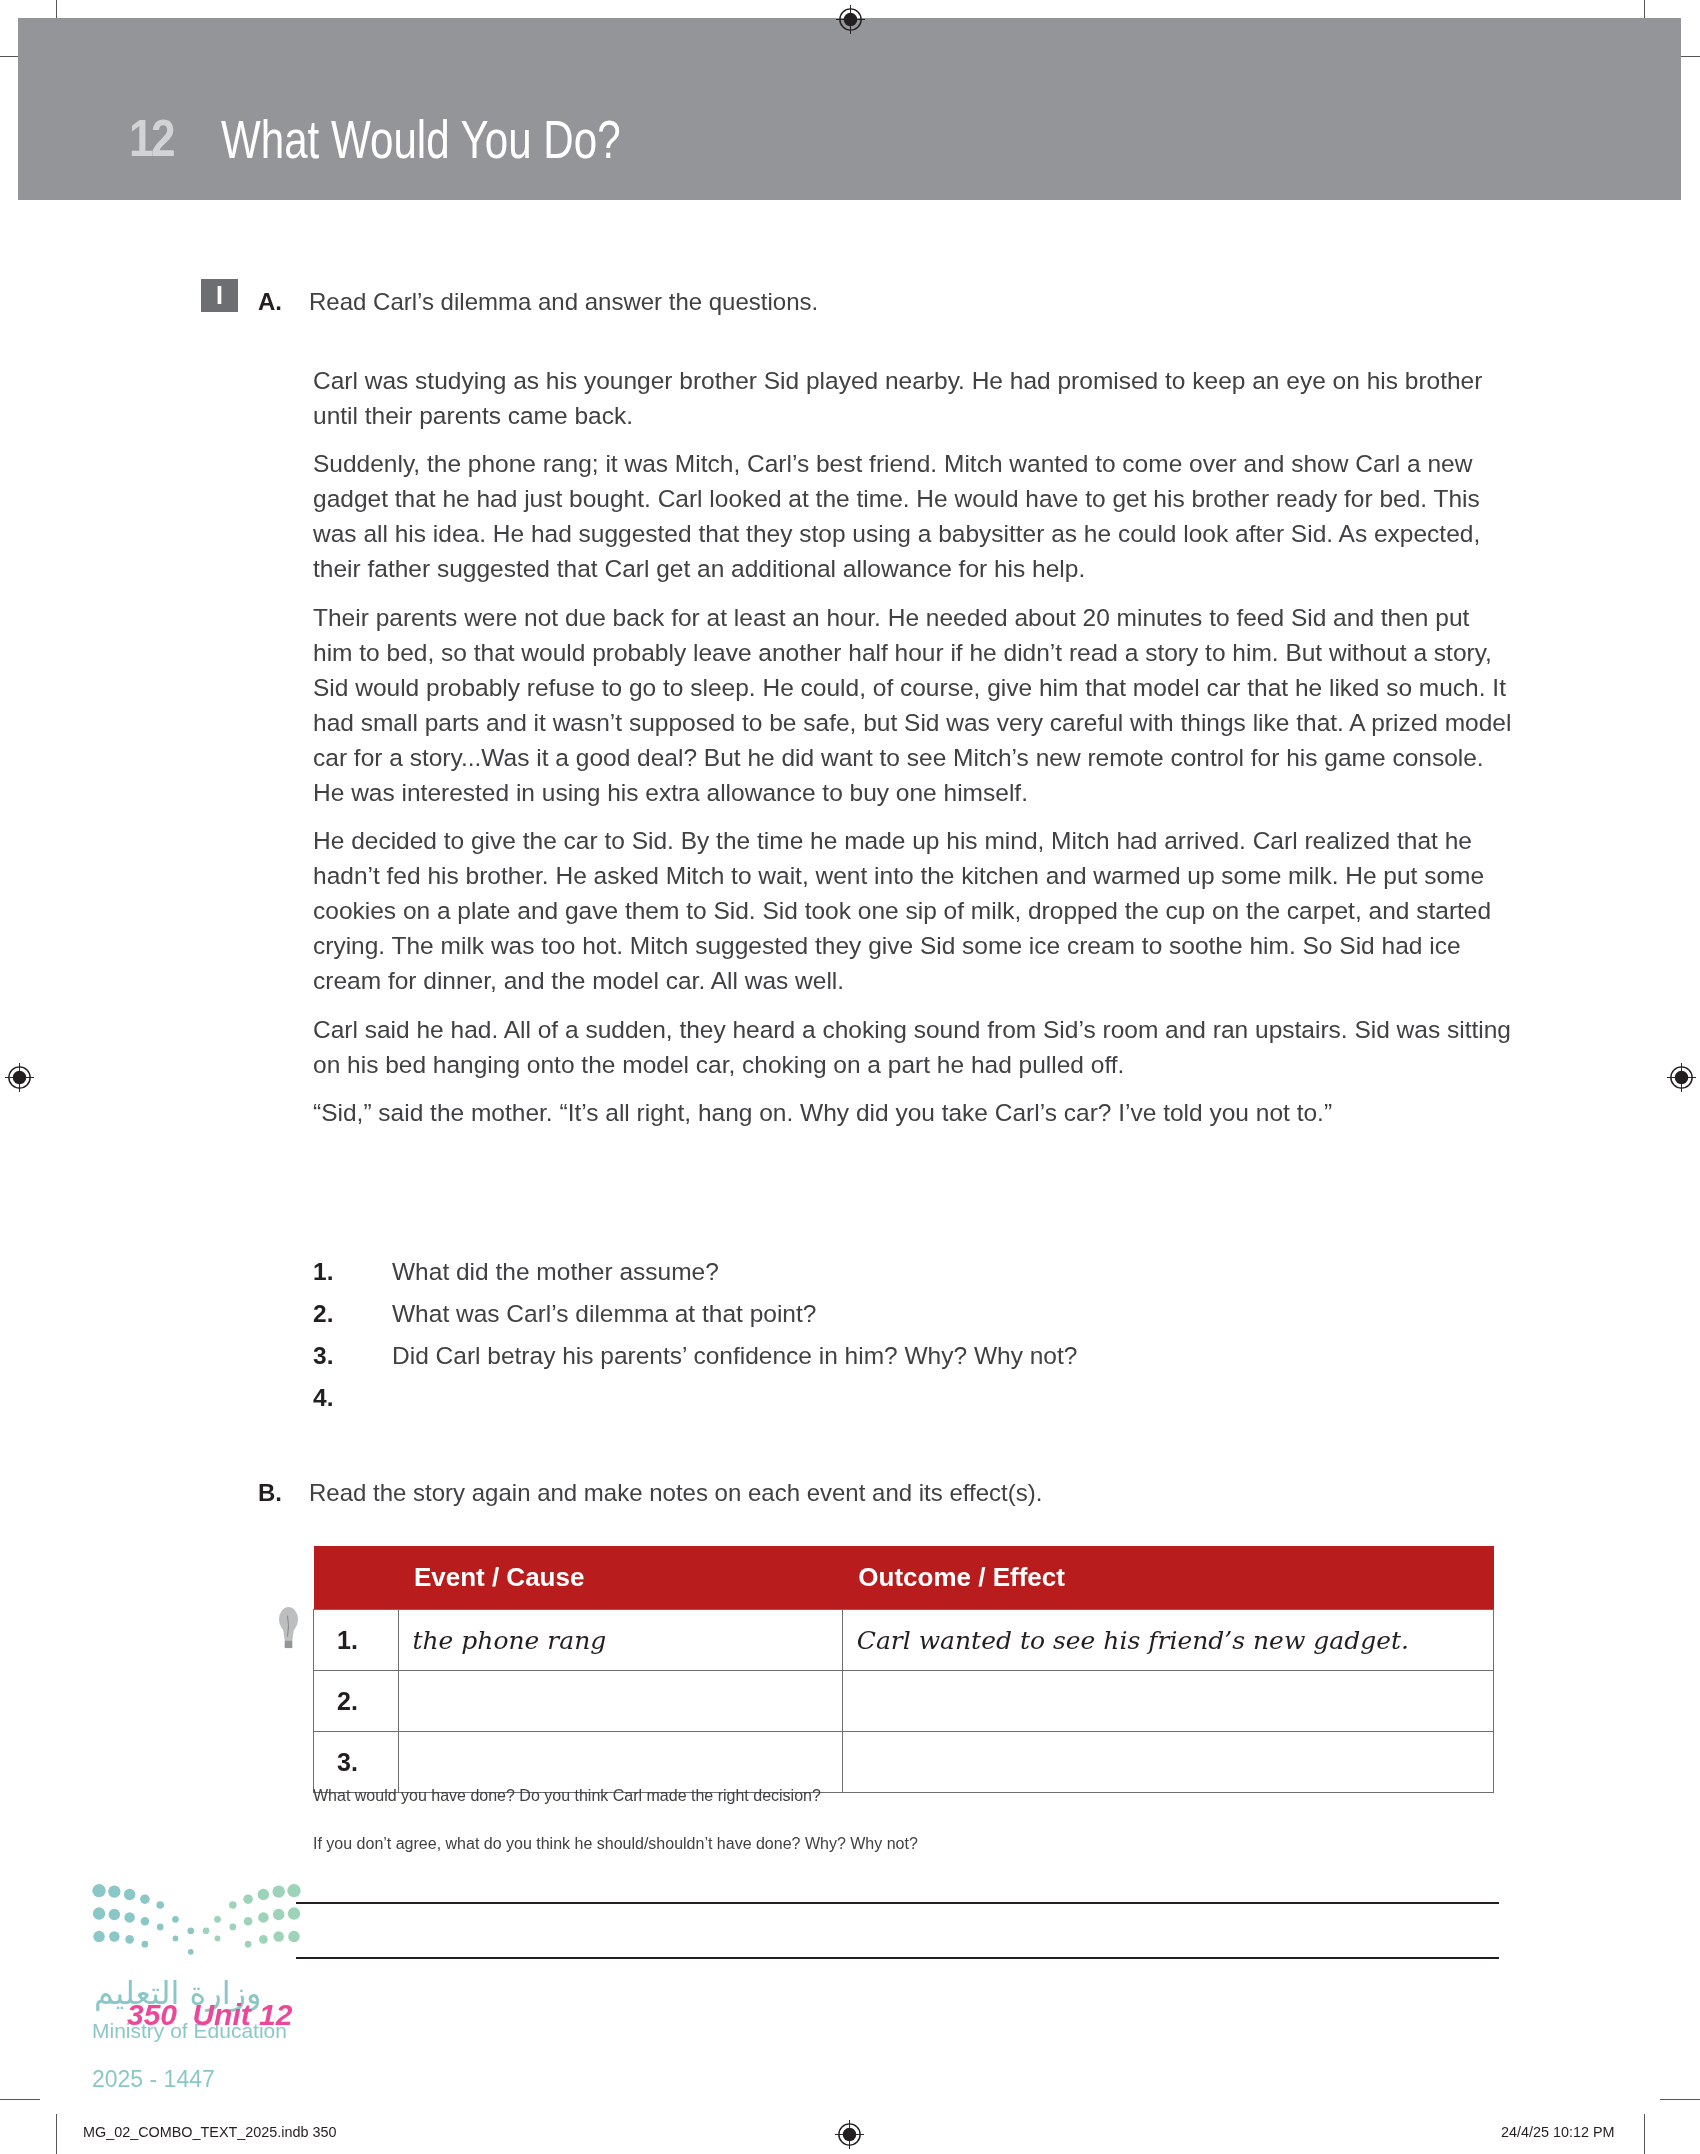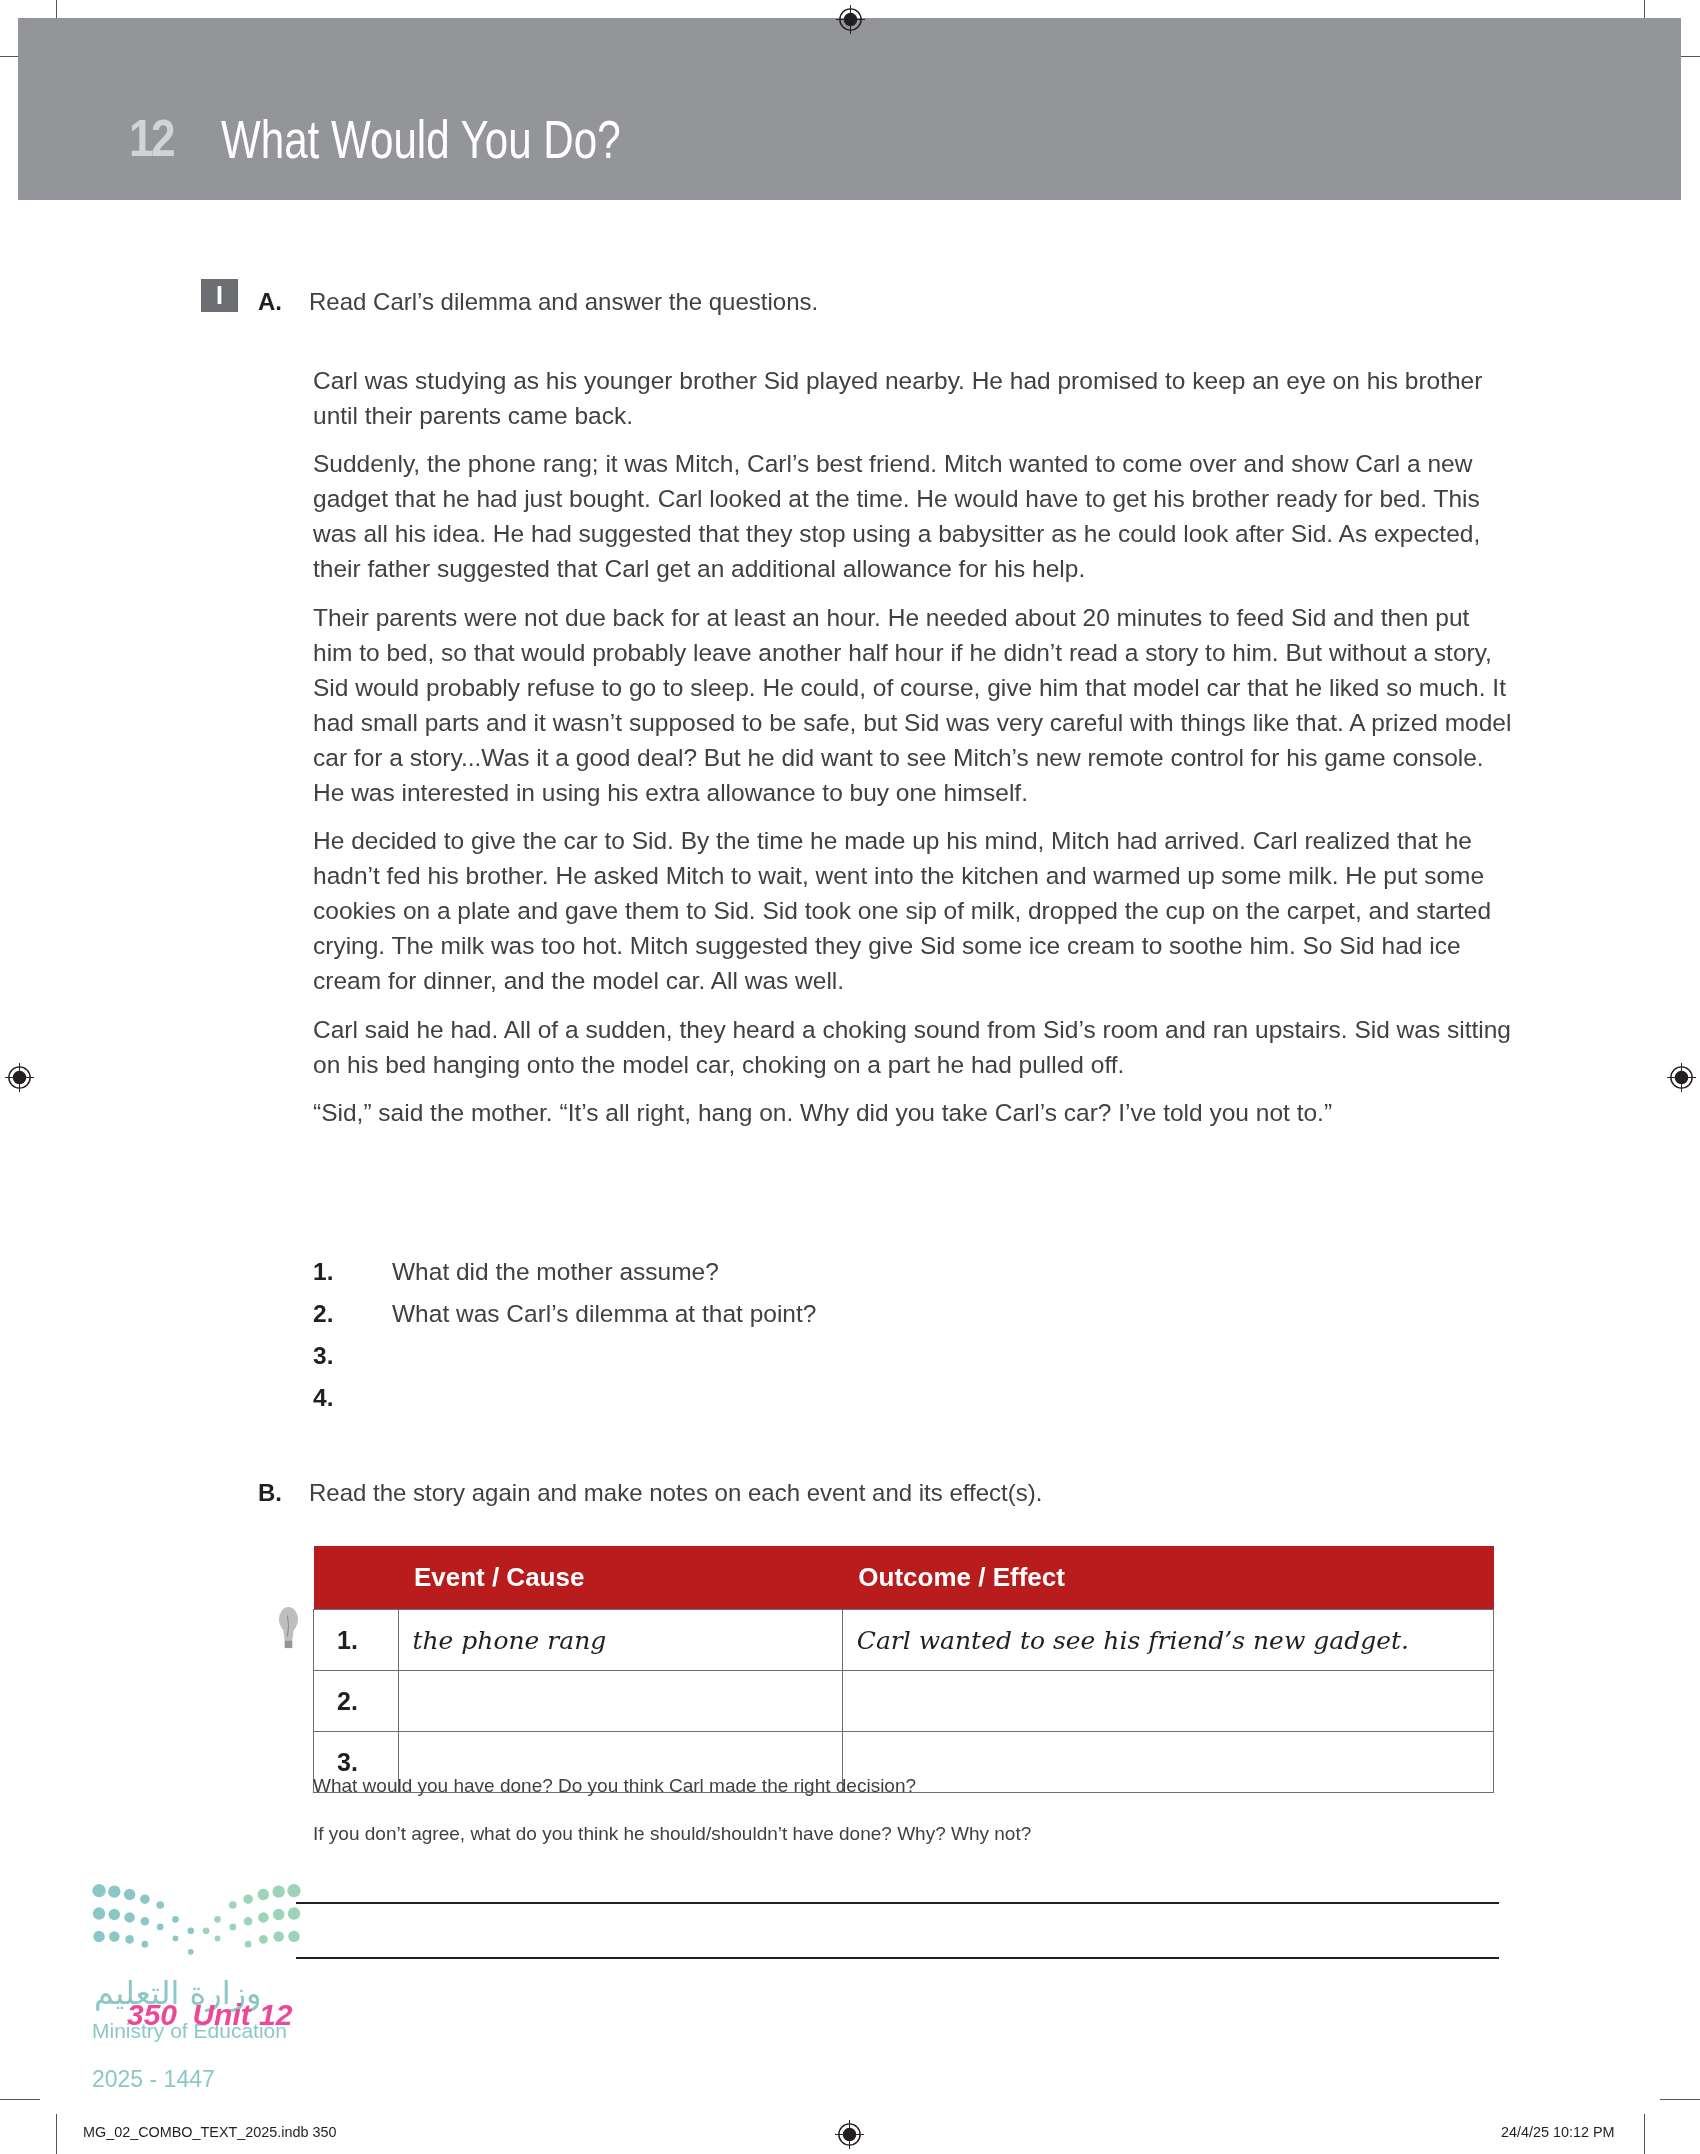--- a/index.html
+++ b/index.html
@@ -79,21 +79,21 @@
   .notes-table td.num { width: 61px; font-weight: bold; color: #231f20; padding-left: 23px; }
   .notes-table td.col1 { width: 430px; }
   .handwriting {
     font-family: "DejaVu Serif", serif; font-style: italic; font-size: 29px; color: #231f20;
   }
   .bulb {
     position: absolute; left: 278px; top: 1606px; width: 21px; height: 46px;
   }
 
   .followup {
-    position: absolute; left: 313px; font-size: 19px; color: #414042; white-space: nowrap;
+    position: absolute; left: 313px; font-size: 16px; color: #414042; white-space: nowrap; margin-top: 12px;
   }
   .answer-line {
     position: absolute; left: 296px; width: 1203px; height: 1.9px; background: #231f20;
   }
 
   
   .logo-dots { position: absolute; left: 91px; top: 1883px; width: 211px; height: 86px; }
   .logo-arabic {
     position: absolute; left: 94px; top: 1974px; font-size: 32px; color: #8cc7c8;
     font-family: "DejaVu Sans", sans-serif; white-space: nowrap;
@@ -172,20 +172,21 @@
   <div class="q-row">
     <span class="q-num">1.</span>
     <span>What did the mother assume?</span>
   </div>
   <div class="q-row">
     <span class="q-num">2.</span>
     <span>What was Carl’s dilemma at that point?</span>
   </div>
   <div class="q-row">
     <span class="q-num">3.</span>
+    <span>Did Carl betray his parents’ confidence in him? Why? Why not?</span>
   </div>
   <div class="q-row">
     <span class="q-num">4.</span>
   </div>
 </div>
 
 <div class="section-letter" style="left:258px; top:1479px;">B.</div>
 <div class="instruction" style="left:309px; top:1479px;">Read the story again and make notes on each event and its effect(s).</div>
 
 <svg class="bulb" viewBox="0 0 22 48">

